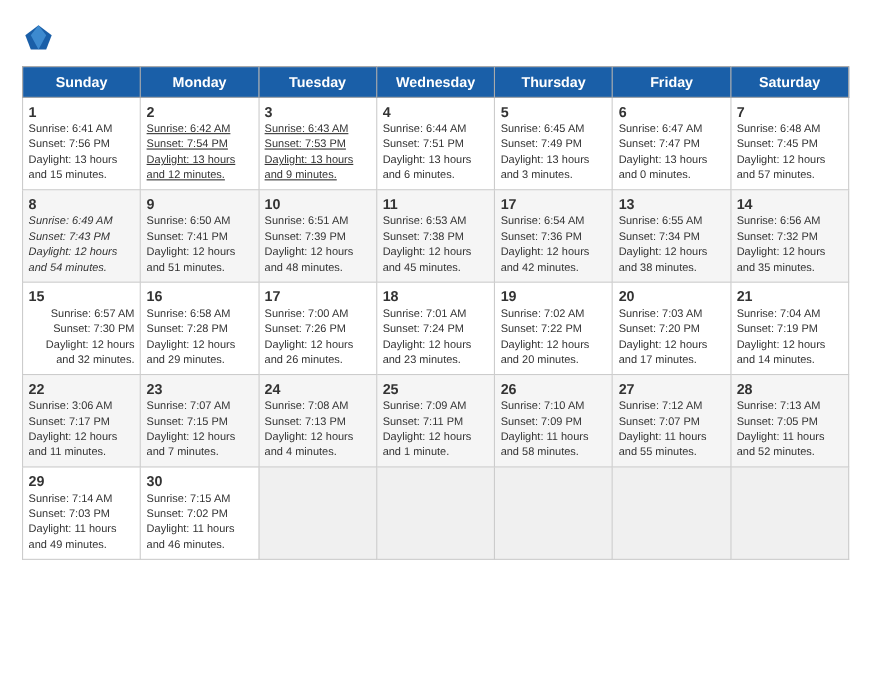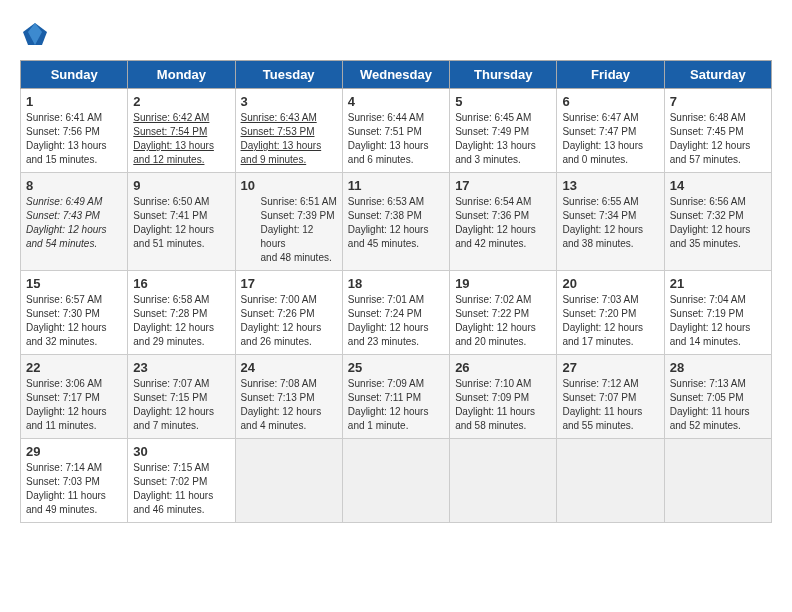--- a/index.html
+++ b/index.html
@@ -177,21 +177,21 @@
         </td>
         <td>
           <span class="day-num">9</span>
           <div class="day-info" style="white-space: pre-line;">Sunrise: 6:50 AM
 Sunset: 7:41 PM
 Daylight: 12 hours
 and 51 minutes.</div>
         </td>
         <td>
           <span class="day-num">10</span>
-          <div class="day-info" style="white-space: pre-line; margin-left: 20px;">Sunrise: 6:51 AM
+          <div class="day-info" style="white-space: pre-line;">Sunrise: 6:51 AM
 Sunset: 7:39 PM
 Daylight: 12 hours
 and 48 minutes.</div>
         </td>
         <td>
           <span class="day-num">11</span>
           <div class="day-info" style="white-space: pre-line;">Sunrise: 6:53 AM
 Sunset: 7:38 PM
 Daylight: 12 hours
 and 45 minutes.</div>
@@ -214,21 +214,21 @@
           <span class="day-num">14</span>
           <div class="day-info" style="white-space: pre-line;">Sunrise: 6:56 AM
 Sunset: 7:32 PM
 Daylight: 12 hours
 and 35 minutes.</div>
         </td>
       </tr>
       <tr>
         <td>
           <span class="day-num">15</span>
-          <div class="day-info" style="white-space: pre-line;">Sunrise: 6:57 AM
+          <div class="day-info" style="white-space: pre-line; text-align: right;">Sunrise: 6:57 AM
 Sunset: 7:30 PM
 Daylight: 12 hours
 and 32 minutes.</div>
         </td>
         <td>
           <span class="day-num">16</span>
           <div class="day-info" style="white-space: pre-line;">Sunrise: 6:58 AM
 Sunset: 7:28 PM
 Daylight: 12 hours
 and 29 minutes.</div>

